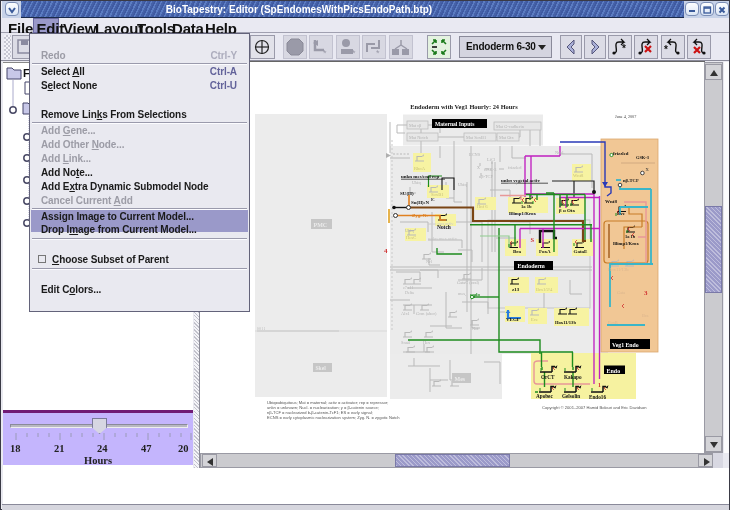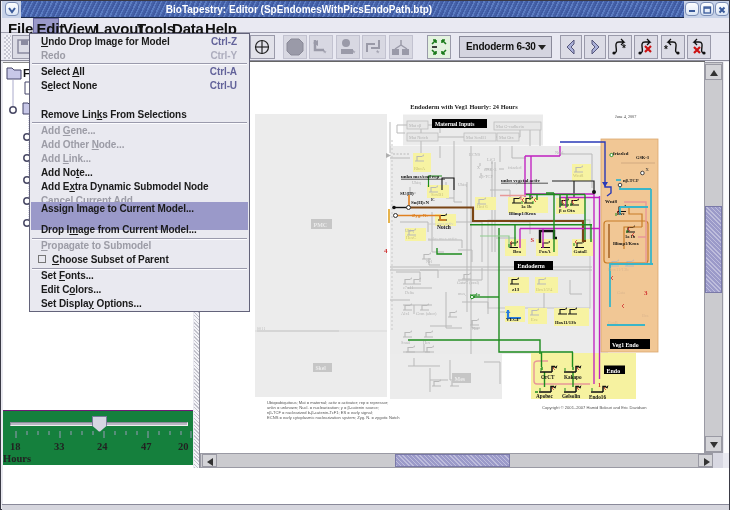--- a/index.html
+++ b/index.html
@@ -26,25 +26,25 @@
 #splitter{position:absolute;left:193px;top:1px;width:7px;height:406px;background:#eff0f6;background-image:repeating-linear-gradient(45deg,#c2c2cc 0 1px,#f4f4f8 1px 2.5px);border-right:2px solid #8a8a96}
 #canvas{position:absolute;left:199px;top:0px;width:505px;height:392px;background:#fff;border-top:1px solid #666;overflow:hidden}
 
 #vscroll{position:absolute;left:703px;top:1px;width:19px;height:391px;background:#cbcbcf;border:1px solid #9a9aa4}
 #hscroll{position:absolute;left:199px;top:392px;width:514px;height:15px;background:#cbcbcf;border:1px solid #9a9aa4}
 #corner{position:absolute;left:712px;top:392px;width:10px;height:15px;background:#d8d8e2}
 .sbtn{position:absolute;background:#d4d4d8;border:1px solid #9a9aa4}
 .thumb{position:absolute;background:#9b9ac9;border:1px solid #7a79a8;background-image:repeating-linear-gradient(45deg,rgba(255,255,255,.35) 0 1px,transparent 1px 3px)}
 .tri{position:absolute;width:0;height:0}
 
-#sliderp{position:absolute;left:0px;top:347px;width:190px;height:55px;background:#15803d;border-top:1px solid #701a75}
+#sliderp{position:absolute;left:0px;top:347px;width:190px;height:55px;background:#c4b5fd;border-top:3px solid #701a75}
 #strack{position:absolute;left:7px;top:11px;width:178px;height:4px;background:#b8b8c2;border:1px solid #8a8a9a;border-bottom-color:#eee;border-right-color:#eee}
 #sthumb{position:absolute;left:89px;top:5px;width:15px;height:16px;background:#d6d6e2;border:1px solid #7a7a9a;clip-path:polygon(0 0,100% 0,100% 60%,50% 100%,0 60%)}
 .slab{position:absolute;top:30px;font-weight:bold;font-size:10.5px;color:#222;font-family:"Liberation Serif",serif}
-#hourslab{position:absolute;left:0;top:42px;width:190px;text-align:left;font-weight:bold;font-size:10.5px;color:#222;font-family:"Liberation Serif",serif}
+#hourslab{position:absolute;left:0;top:42px;width:190px;text-align:center;font-weight:bold;font-size:10.5px;color:#222;font-family:"Liberation Serif",serif}
 .treetext{position:absolute;font-weight:bold;font-size:11px;color:#111}
 
 #status{position:absolute;left:2px;top:467px;width:726px;height:37px;background:#fff}
 #botframe{position:absolute;left:1px;top:503px;width:728px;height:6px;background:#d6d6de;border-top:1px solid #8a8a9a}
 </style></head><body>
 <div id="win">
   <div id="title">
     <div class="lpatch"></div>
       <div class="rpatch"></div>
     <div class="tbtn" style="left:3px">
@@ -195,21 +195,21 @@
               <line x1="90" y1="2" x2="90" y2="6"></line>
               <line x1="112" y1="2" x2="112" y2="6"></line>
               <line x1="123" y1="2" x2="123" y2="6"></line>
               <line x1="134" y1="2" x2="134" y2="6"></line>
               <line x1="156" y1="2" x2="156" y2="6"></line>
               <line x1="167" y1="2" x2="167" y2="6"></line>
               <line x1="178" y1="2" x2="178" y2="6"></line>
           </g>
         </svg>
         <div class="slab" style="left:7px">18</div>
-        <div class="slab" style="left:51px">33</div>
+        <div class="slab" style="left:51px">21</div>
         <div class="slab" style="left:94px">24</div>
         <div class="slab" style="left:138px">47</div>
         <div class="slab" style="left:175px">20</div>
         <div id="hourslab">Hours</div>
       </div>
     </div>
     <div id="splitter"></div>
     <div id="canvas"><svg id="net" width="504" height="391" viewBox="0 0 504 391" font-family="Liberation Serif, serif">
           <rect x="55" y="52" width="132" height="283" fill="#ececec"></rect>
           <rect x="203" y="52.5" width="140" height="31" fill="#ebebeb"></rect>
@@ -674,38 +674,34 @@
 #menupopup{position:absolute;left:28px;top:32px;width:221px;height:279px;background:#e9e9f0;border:1px solid #63637a;z-index:50}
 .mrow{position:absolute;left:1px;width:217px;height:14px;font-weight:bold;font-size:10px;letter-spacing:-0.1px;line-height:14px;color:#1a1a1a;padding-left:10px;white-space:nowrap}
 .mrow .acc{position:absolute;right:11px;top:0;color:#63639a;font-weight:bold}
 .mrow.dis{color:#9c9ca6}.mrow.dis .acc{color:#adadbd}
 .msep{position:absolute;left:2px;width:215px;height:2px;border-top:1px solid #9a9aac;border-bottom:1px solid #fcfcff}
 .mhl{background:#9a99c9}
 .cbx{display:inline-block;width:8px;height:8px;border:1px solid #777;background:#e9e9f0;margin-right:6px;position:relative;top:0px}
 </style>
 <div style="position:absolute;left:728px;top:0;width:1px;height:509px;background:#3a3a45"></div>
   <div id="menupopup">
-  <div class="mrow" style="top:1px"><u>U</u>ndo Drop Image for Model<span class="acc">Ctrl-Z</span></div>
   <div class="mrow dis" style="top:15px">Redo<span class="acc">Ctrl-Y</span></div>
   <div class="msep" style="top:29px"></div>
   <div class="mrow" style="top:31px">Select <u>A</u>ll<span class="acc">Ctrl-A</span></div>
   <div class="mrow" style="top:45px">S<u>e</u>lect None<span class="acc">Ctrl-U</span></div>
   <div class="mrow" style="top:74px">Remove Lin<u>k</u>s From Selections</div>
   <div class="msep" style="top:88px"></div>
   <div class="mrow dis" style="top:90px">Add <u>G</u>ene...</div>
   <div class="mrow dis" style="top:104px">Add Other <u>N</u>ode...</div>
   <div class="mrow dis" style="top:118px">Add <u>L</u>ink...</div>
   <div class="mrow" style="top:132px">Add No<u>t</u>e...</div>
   <div class="mrow" style="top:146px">Add E<u>x</u>tra Dynamic Submodel Node</div>
   <div class="mrow dis" style="top:160px">Cancel Current <u>A</u>dd</div>
   <div class="msep" style="top:174px"></div>
-  <div class="mrow mhl" style="top:168px;height:28px;line-height:13px">Assi<u>g</u>n Image to Current Model...</div>
+  <div class="mrow mhl" style="top:176px;height:22px;line-height:13px">Assi<u>g</u>n Image to Current Model...</div>
   <div class="mrow" style="top:189px">Drop I<u>m</u>age from Current Model...</div>
   <div class="msep" style="top:203.5px"></div>
-  <div class="mrow dis" style="top:205px"><u>P</u>ropagate to Submodel</div>
   <div class="mrow" style="top:219px;padding-left:7px"><span class="cbx"></span><u>C</u>hoose Subset of Parent</div>
   <div class="msep" style="top:233.5px"></div>
-  <div class="mrow" style="top:235px">Set <u>F</u>onts...</div>
   <div class="mrow" style="top:249px">Edit C<u>o</u>lors...</div>
-  <div class="mrow" style="top:263px">Set Displa<u>y</u> Options...</div>
 </div>
 
 </div>
 
 </body></html>

